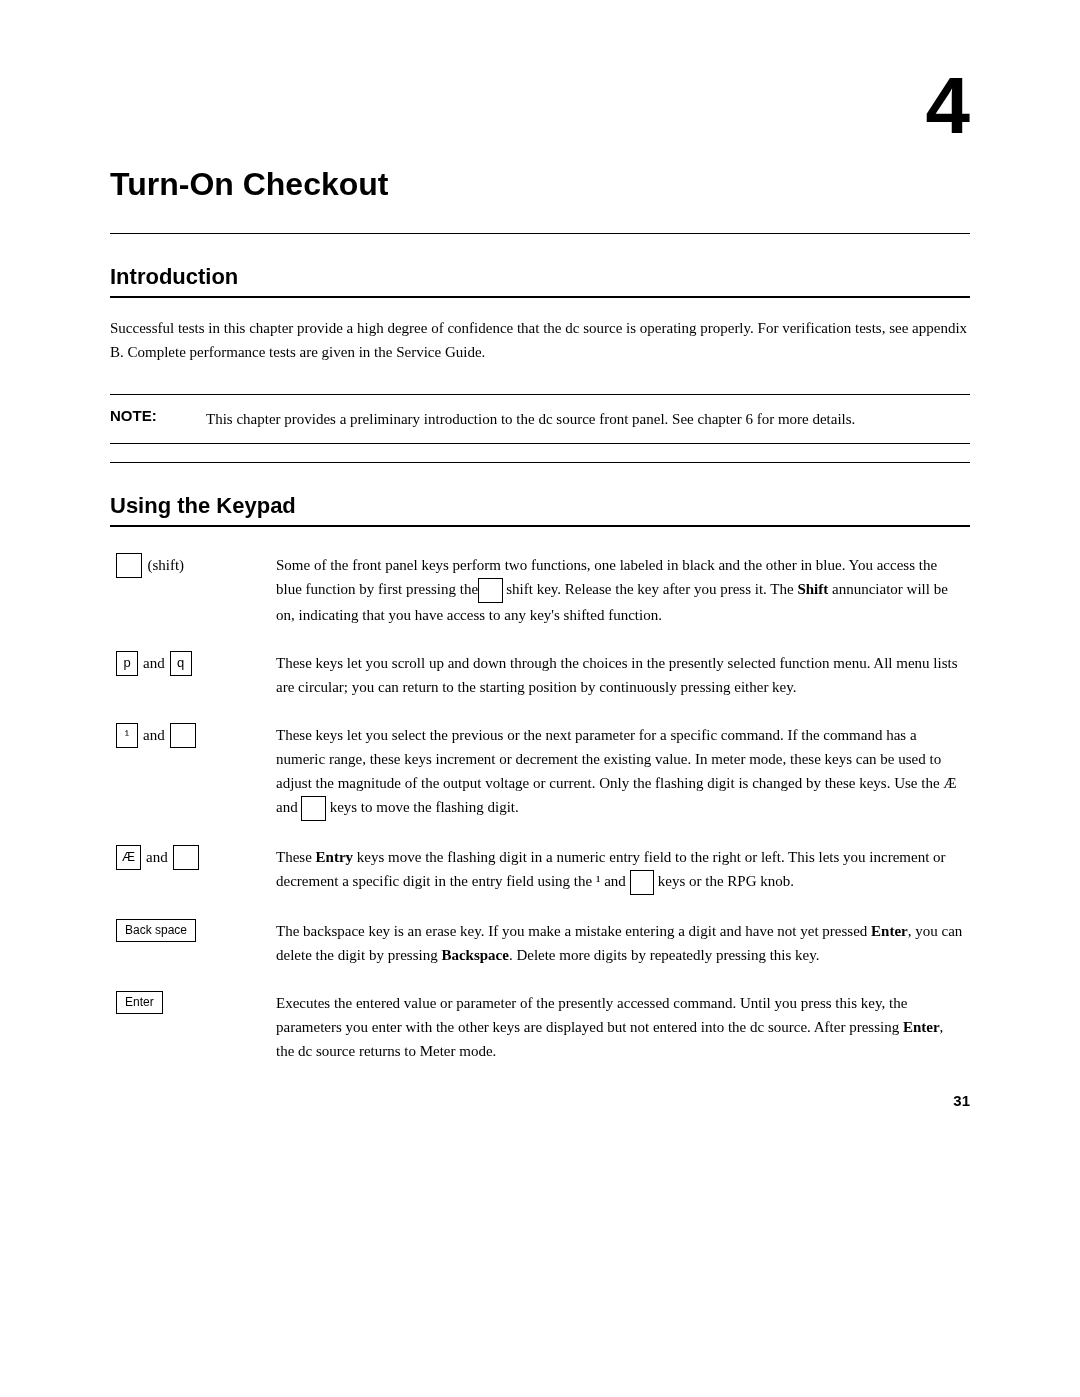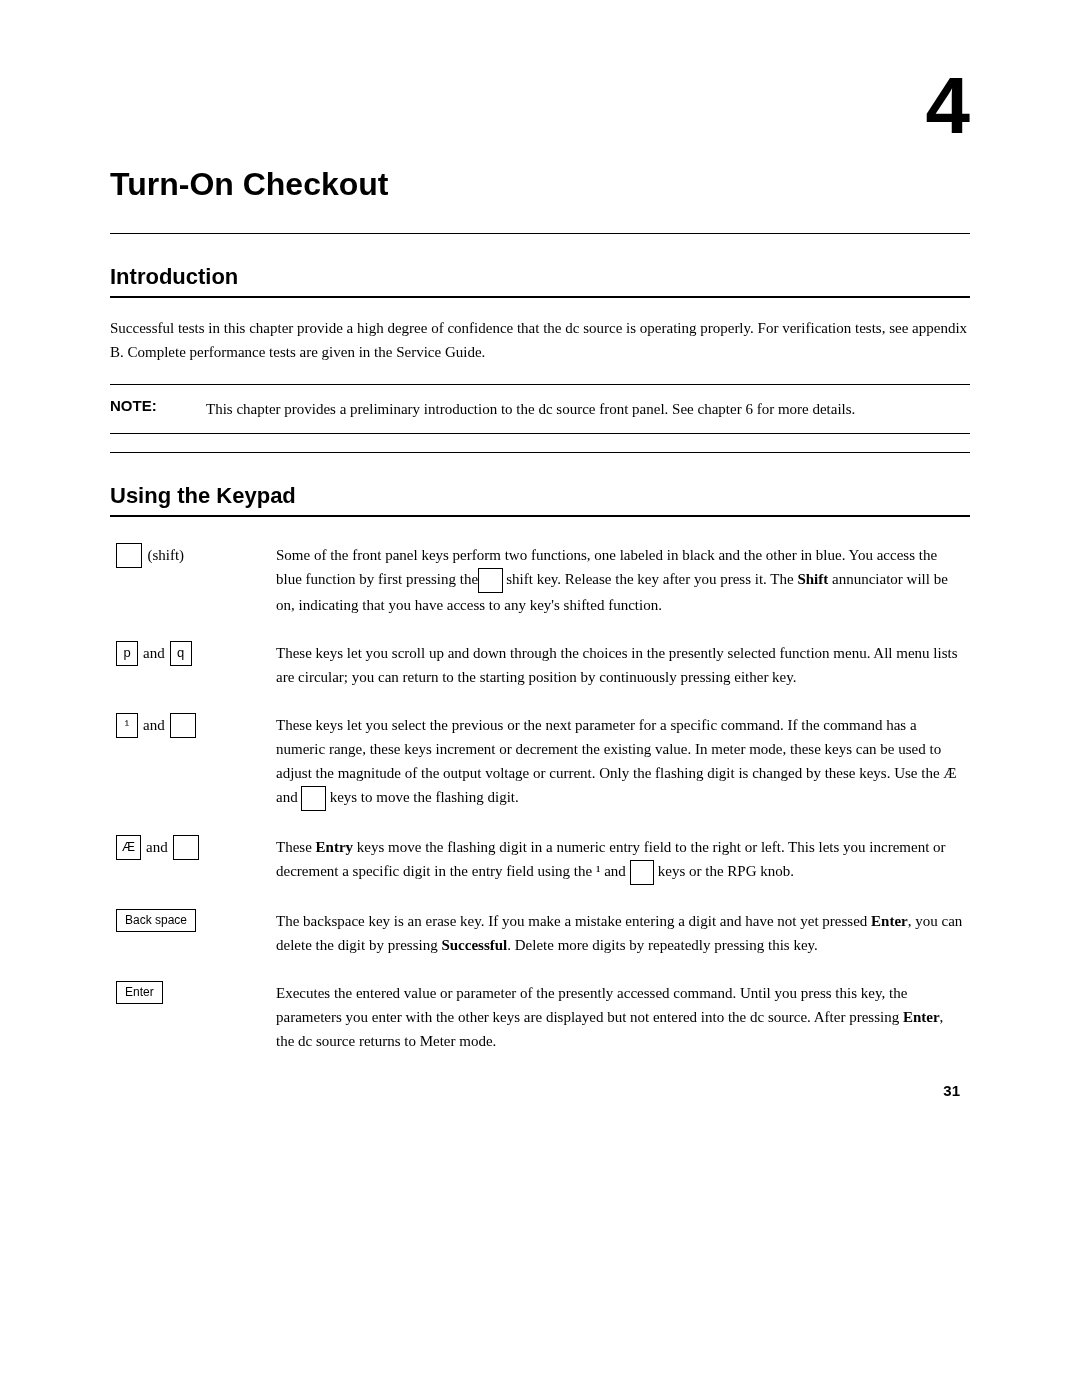--- a/index.html
+++ b/index.html
@@ -51,21 +51,21 @@
 
     hr.section-rule {
       border: none;
       border-top: 1.5px solid #000;
       margin: 18px 0 18px 0;
     }
 
     
     .body-para {
       line-height: 1.6;
-      margin-bottom: 20px;
+      margin-bottom: 30px;
       font-size: 15px;
     }
 
     
     .note-box {
       display: flex;
       border-top: 1.5px solid #000;
       border-bottom: 1.5px solid #000;
       padding: 12px 0;
       margin: 18px 0 18px 0;
@@ -146,21 +146,21 @@
       min-width: 18px;
       text-align: center;
       background: #fff;
       vertical-align: middle;
     }
 
     
     .page-number {
       position: absolute;
       bottom: 50px;
-      right: 120px;
+      right: 110px;
       font-size: 15px;
       font-weight: bold;
       font-family: Arial, Helvetica, sans-serif;
     }
 
     .bold { font-weight: bold; }
 
     
     .key-row {
       display: flex;
@@ -261,21 +261,21 @@
       </tr>
 
       <tr>
         <td class="key-cell">
           <span class="key-row">
             <span class="key-box-wide">Back space</span>
           </span>
         </td>
         <td class="desc-cell">
           The backspace key is an erase key. If you make a mistake entering a digit and have
-          not yet pressed <span class="bold">Enter</span>, you can delete the digit by pressing <span class="bold">Successful</span>. Delete more
+          not yet pressed <span class="bold">Enter</span>, you can delete the digit by pressing <span class="bold">Backspace</span>. Delete more
           digits by repeatedly pressing this key.
         </td>
       </tr>
 
       <tr>
         <td class="key-cell">
           <span class="key-row">
             <span class="key-box-wide">Enter</span>
           </span>
         </td>

